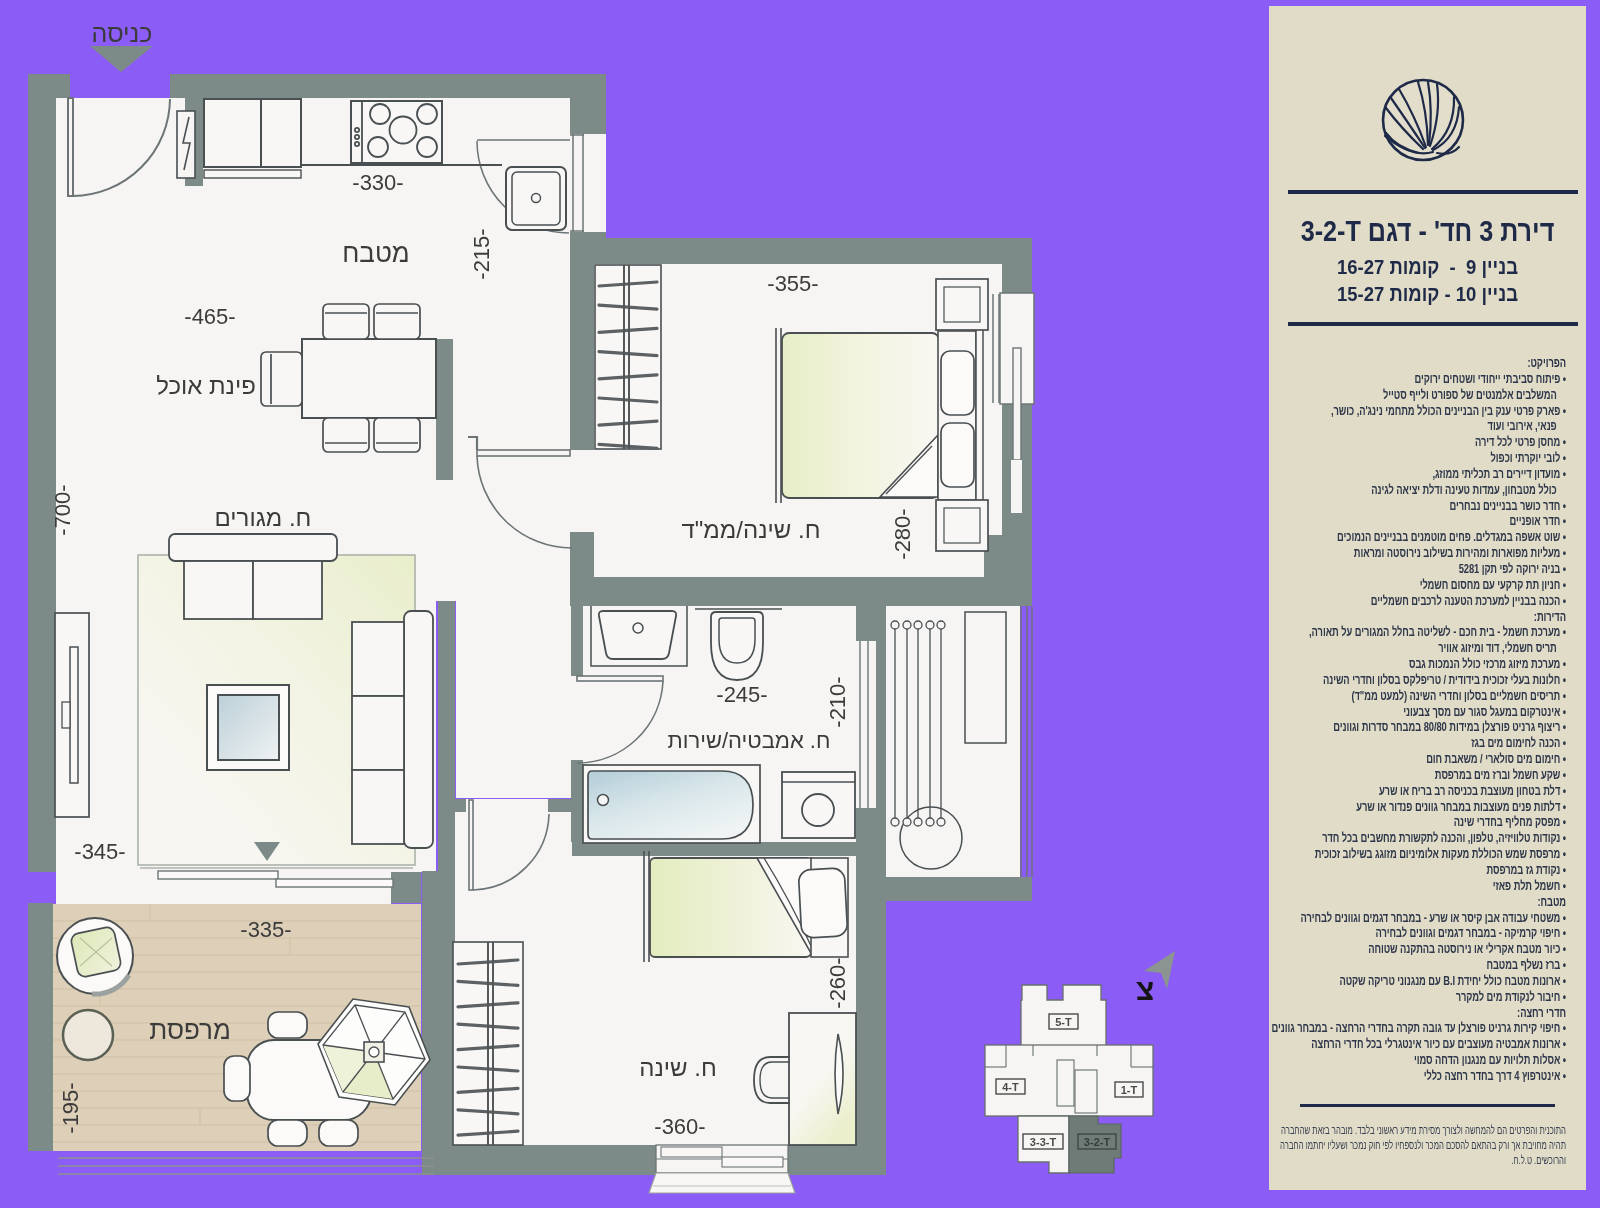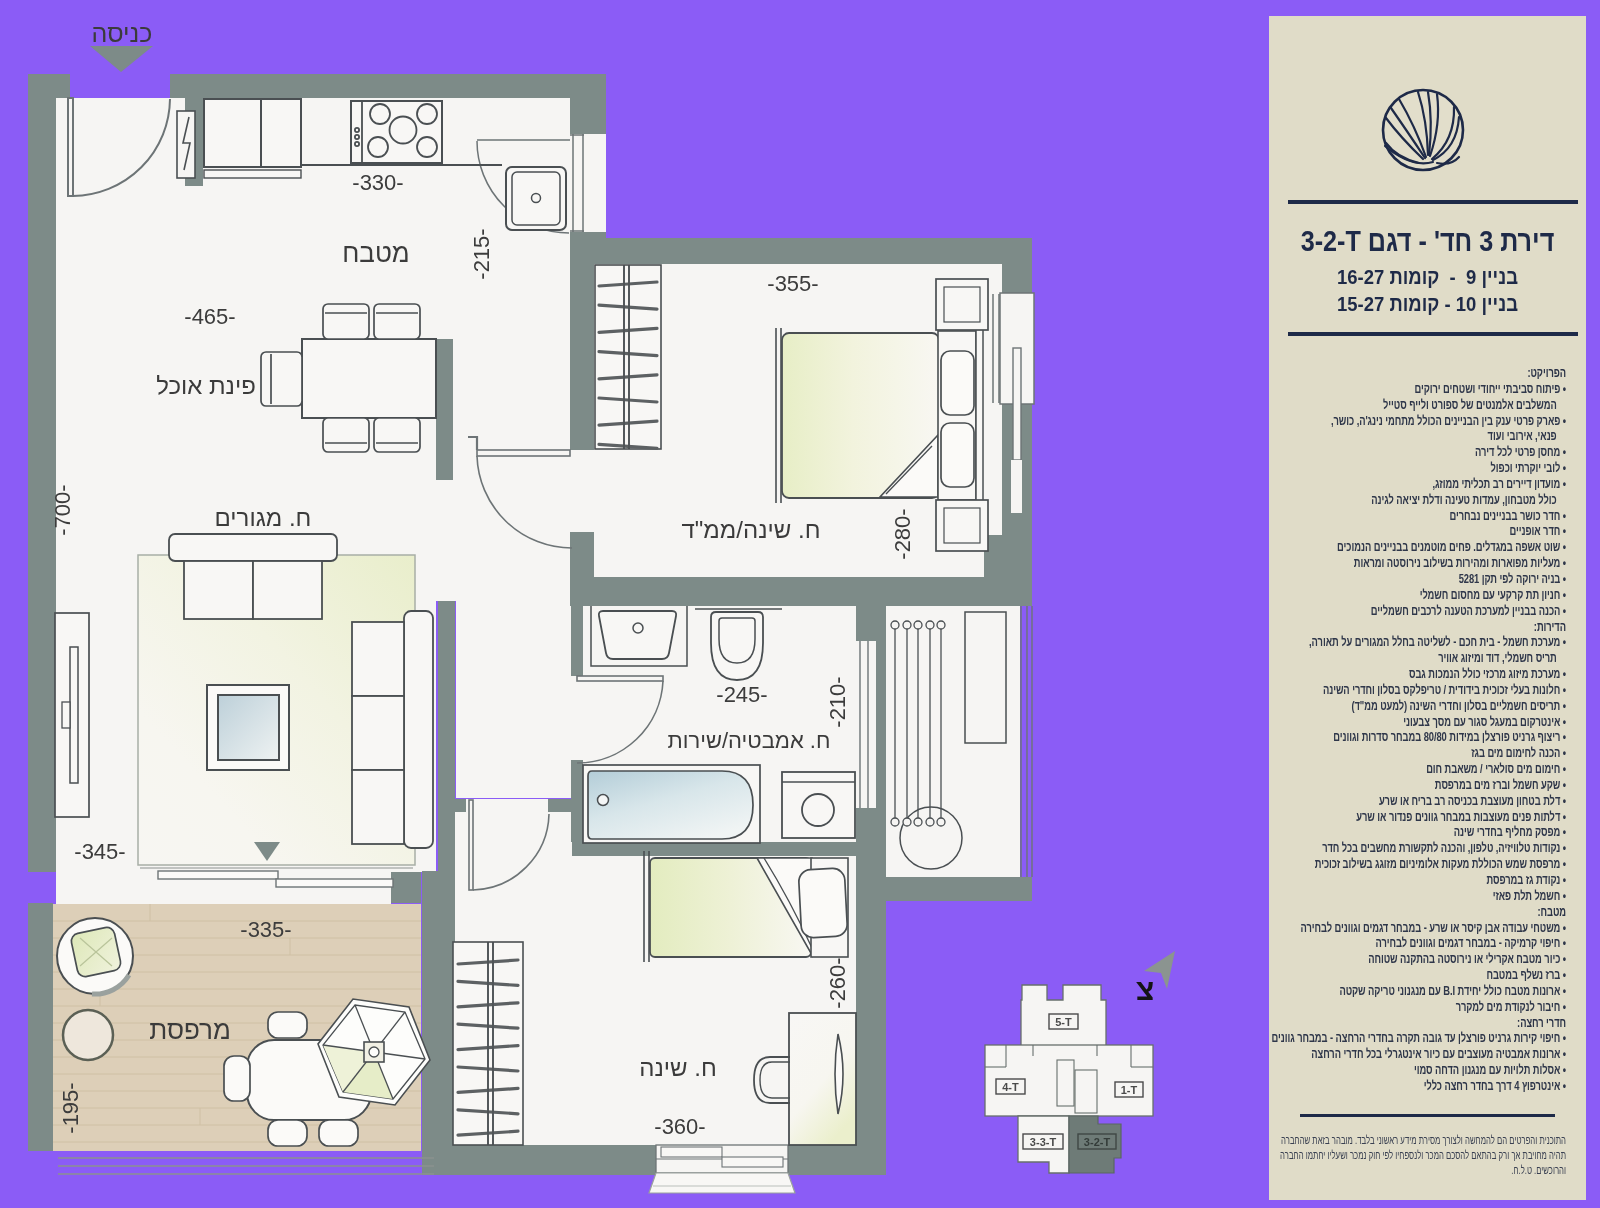--- a/index.html
+++ b/index.html
@@ -1,20 +1,20 @@
 <!DOCTYPE html>
 <html lang="he"><head>
 <meta charset="utf-8">
 <style>
 html,body{margin:0;padding:0;background:#f2f1ef;}
 #page{position:relative;width:1600px;height:1208px;background:#8b5cf6;overflow:hidden;font-family:"Liberation Sans",sans-serif;}
 #plan{position:absolute;left:0;top:0;}
 .lbl{fill:#3b3b3b;font-family:"Liberation Sans",sans-serif;}
 .dim{fill:#3c3c3c;font-family:"Liberation Sans",sans-serif;font-size:22px;}
-.panel{position:absolute;left:1269px;top:16px;width:317px;height:1184px;background:#e0dcc8;}
+.panel{position:absolute;left:1269px;top:6px;width:317px;height:1184px;background:#e0dcc8;}
 .ptitle{position:absolute;top:208px;left:0;width:100%;text-align:center;direction:rtl;color:#1e2a48;font-size:30px;font-weight:bold;transform:scaleX(0.84);transform-origin:50% 0;white-space:nowrap;}
 .psub{position:absolute;left:0;width:100%;text-align:center;direction:rtl;color:#1e2a48;font-size:21px;font-weight:bold;transform:scaleX(0.88);transform-origin:50% 0;white-space:nowrap;}
 .pbody{position:absolute;top:349px;right:20px;width:406px;direction:rtl;text-align:right;color:#2f374a;font-size:13px;font-weight:600;line-height:15.85px;transform:scaleX(0.72);transform-origin:100% 0;letter-spacing:-0.1px;}
 .pbody b{font-weight:bold;color:#2b3347;}
 .pbody div{white-space:nowrap;}
 .cont{padding-right:13px;}
 .pdisc{position:absolute;top:1117px;right:20px;width:390px;direction:rtl;text-align:right;color:#3a4152;font-size:11.4px;line-height:15.2px;transform:scaleX(0.68);transform-origin:100% 0;}
 .pdisc div{white-space:nowrap;}
 .hr{position:absolute;left:19px;width:290px;height:3.5px;background:#1e2a48;}
 </style>

